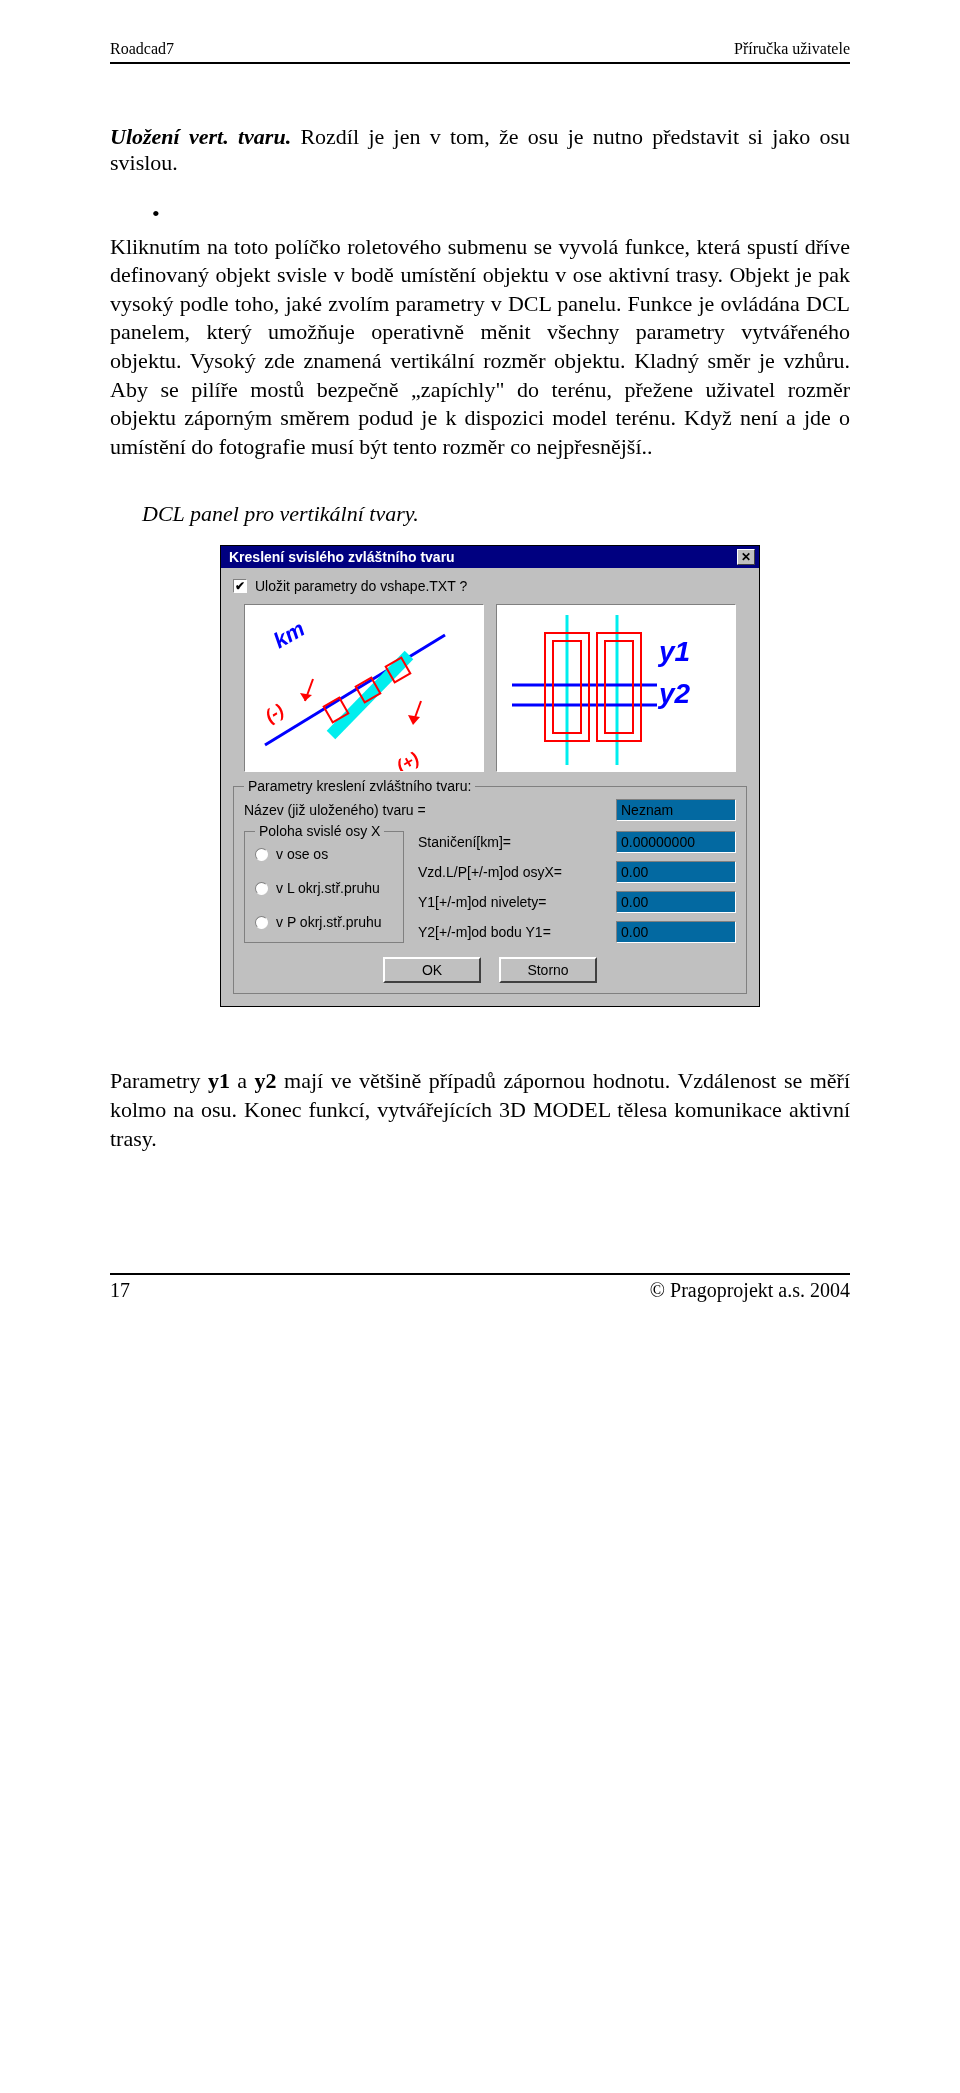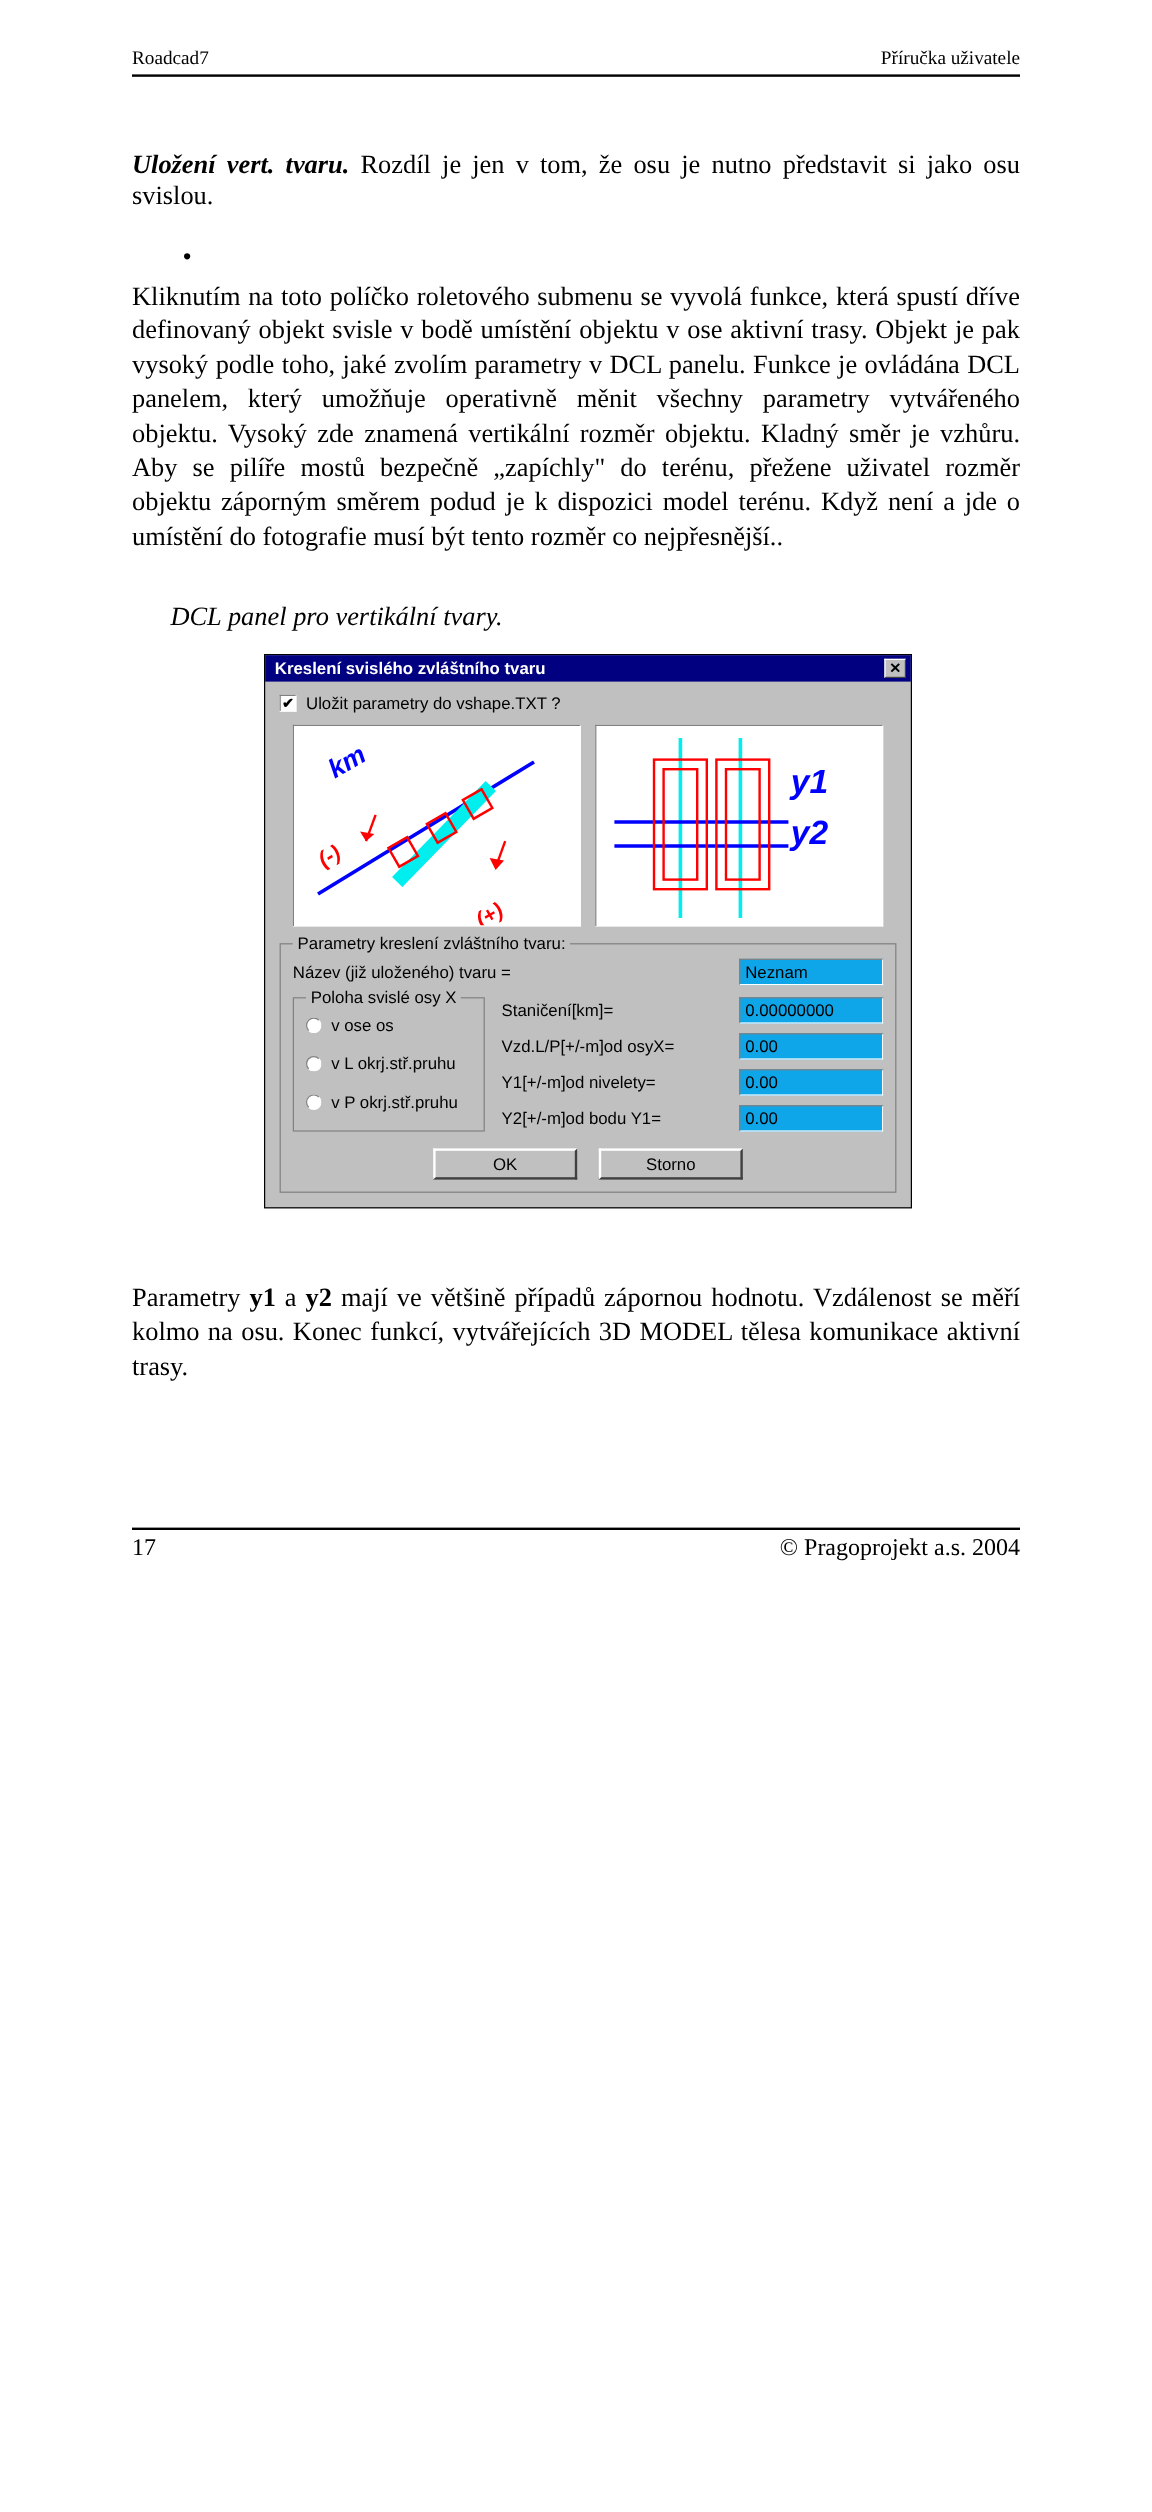--- a/index.html
+++ b/index.html
@@ -143,21 +143,21 @@
     align-items: stretch;
   }
   .subfield {
     border: 1px solid #808080;
     padding: 14px 10px 12px 10px;
     position: relative;
     width: 160px;
     display: flex;
     flex-direction: column;
     gap: 16px;
-    justify-content: flex-start;
+    justify-content: space-between;
   }
   .radio-row {
     display: flex;
     align-items: center;
     gap: 8px;
   }
   .radio {
     width: 13px; height: 13px;
     border-radius: 50%;
     background: #fff;
@@ -167,36 +167,36 @@
   }
   .grid2 {
     flex: 1;
     display: grid;
     grid-template-columns: 1fr 120px;
     row-gap: 8px;
     column-gap: 10px;
     align-items: center;
   }
   .txtfield {
-    background: #0ea5e9;
+    background: #0369a1;
     border: 1px solid #808080;
     border-right-color: #fff;
     border-bottom-color: #fff;
     padding: 2px 4px;
     font-size: 14px;
     height: 22px;
   }
   .btn-row {
     display: flex;
     gap: 18px;
     justify-content: center;
     margin-top: 14px;
   }
   .btn {
-    width: 120px;
+    width: 98px;
     height: 26px;
     background: #c0c0c0;
     border: 2px solid #fff;
     border-right-color: #404040;
     border-bottom-color: #404040;
     display: flex;
     align-items: center;
     justify-content: center;
     font-size: 14px;
   }

